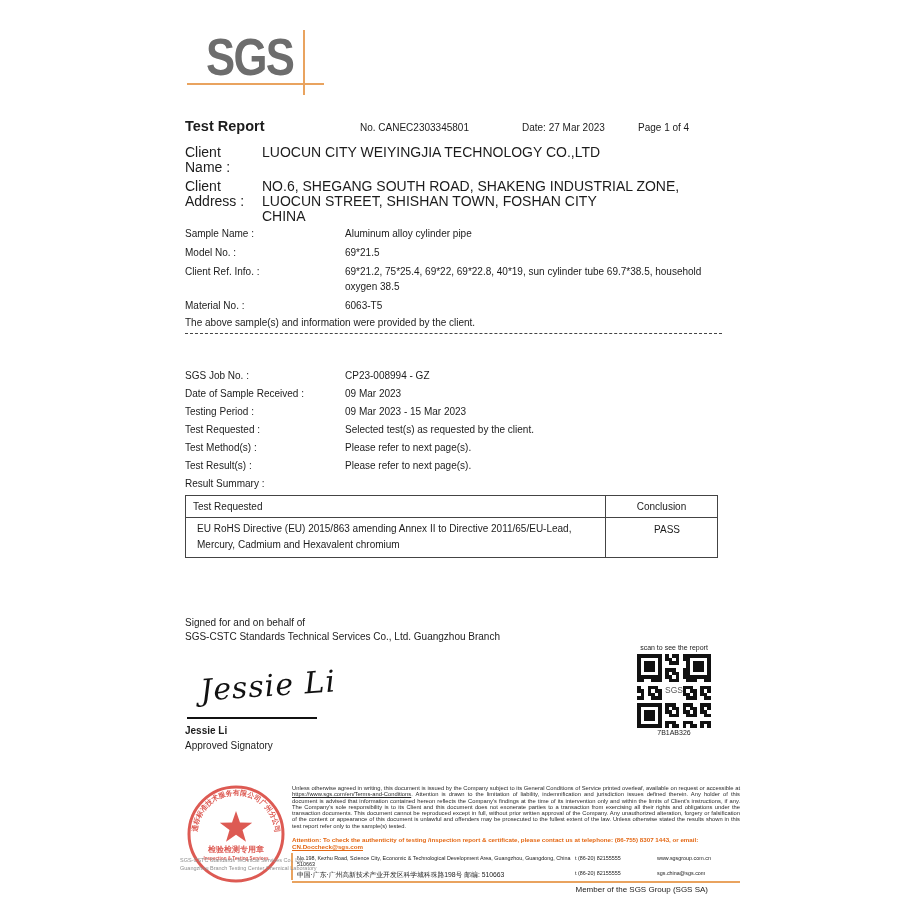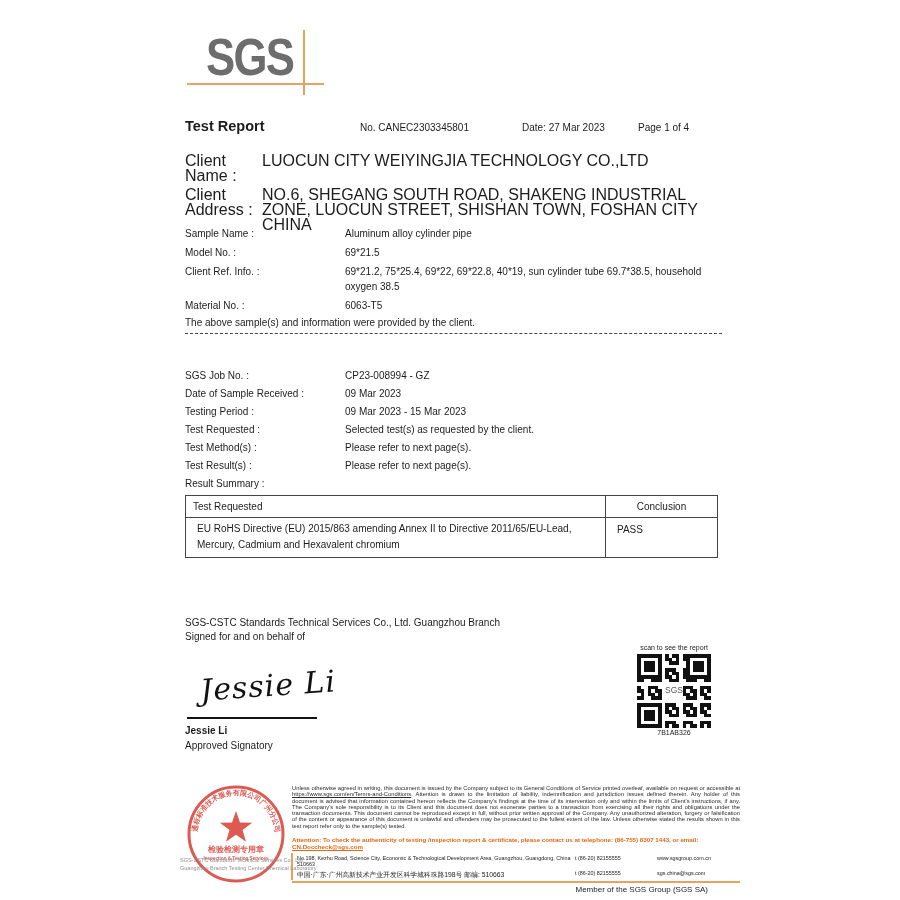--- a/index.html
+++ b/index.html
@@ -12,42 +12,42 @@
              color:#6d6d6d;letter-spacing:-2px;transform:scaleX(.84);transform-origin:left top}
   .logo-hline{position:absolute;left:187px;top:83px;width:137px;height:2px;background:#E9A35F}
   .logo-vline{position:absolute;left:303px;top:30px;width:2px;height:65px;background:#E9A35F}
 
   
   .doc-title{position:absolute;left:185px;top:118px;font-size:14.5px;font-weight:bold}
   .meta{position:absolute;top:122px;font-size:10px}
   .meta-no{left:360px}.meta-date{left:522px}.meta-page{left:638px}
 
   
-  .client-block{position:absolute;left:185px;top:153px;width:540px;font-size:16px;line-height:15px}
+  .client-block{position:absolute;left:185px;top:145px;width:540px;font-size:14px;line-height:15px}
   .crow{display:flex;margin-bottom:4px}
   .crow .lbl{width:77px;flex:none}
   .crow .val{flex:1}
 
   
   .main-block{position:absolute;left:185px;top:226px;width:537px;font-size:10px;line-height:15px}
   .mrow{display:flex;margin-bottom:4px}
   .mrow .lbl{width:160px;flex:none}
   .mrow .val{flex:1;max-width:377px}
   .mrow.last{margin-bottom:2px}
   .note{margin-top:2px}
   .dash{border-top:1px dashed #444;margin-top:3px;height:0}
   .job{margin-top:34px}
   .job .mrow{margin-bottom:3px}
   .rs-label{margin-top:3px}
   table.rs{border-collapse:collapse;margin-top:4px;width:533px}
   .rs th,.rs td{border:1px solid #444;font-size:10px}
   .rs th{font-weight:normal;text-align:left;padding:3px 7px;height:20px}
   .rs th.c2,.rs td.c2{width:112px;text-align:center}
   .rs td{padding:3px 0 4px 11px;line-height:16px}
-  .rs td.c2{vertical-align:top;padding-top:4px;text-align:left}
+  .rs td.c2{vertical-align:top;padding-top:4px;text-align:center}
 
   
   .sig-block{position:absolute;left:185px;top:616px;font-size:10px;line-height:14px}
   .sig-script{position:absolute;left:200px;top:668px;font-family:"DejaVu Serif",serif;font-style:italic;
               font-size:30px;color:#111;transform:rotate(-4deg);letter-spacing:1px}
   .sig-line{position:absolute;left:187px;top:717px;width:130px;height:2px;background:#111}
   .sig-id{position:absolute;left:185px;top:723px;font-size:10px;line-height:15px}
   .sig-id .nm{font-weight:bold}
 
   
@@ -158,22 +158,22 @@
       </tr>
       <tr>
         <td>EU RoHS Directive (EU) 2015/863 amending Annex II to Directive 2011/65/EU-Lead, Mercury, Cadmium and Hexavalent chromium</td>
         <td class="c2">PASS</td>
       </tr>
     </tbody>
       </table>
   </div>
 
   <div class="sig-block">
+    <div>Signed for and on behalf of</div>
     <div>SGS-CSTC Standards Technical Services Co., Ltd. Guangzhou Branch</div>
-    <div>Signed for and on behalf of</div>
   </div>
   <div class="sig-script">Jessie Li</div>
   <div class="sig-line"></div>
   <div class="sig-id">
     <div class="nm">Jessie Li</div>
     <div>Approved Signatory</div>
   </div>
 
   <div class="qr-area">
     <div class="qr-cap">scan to see the report</div>

